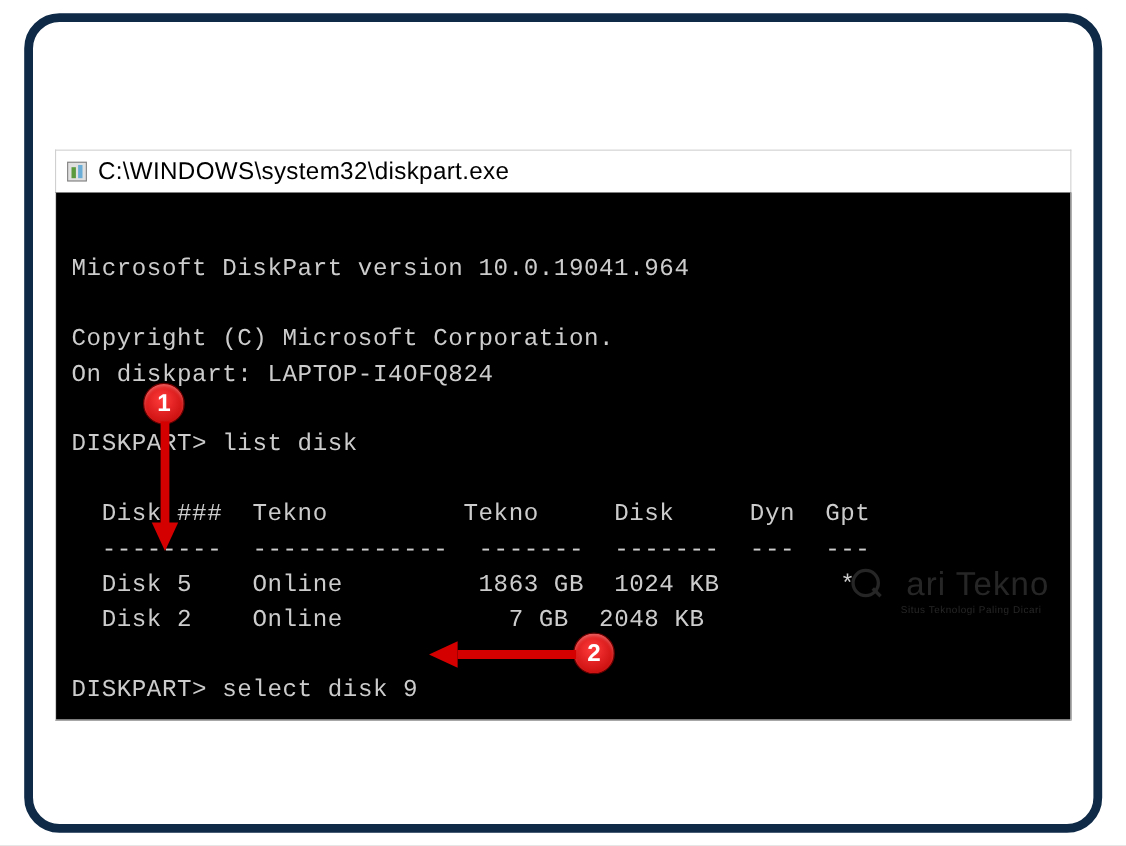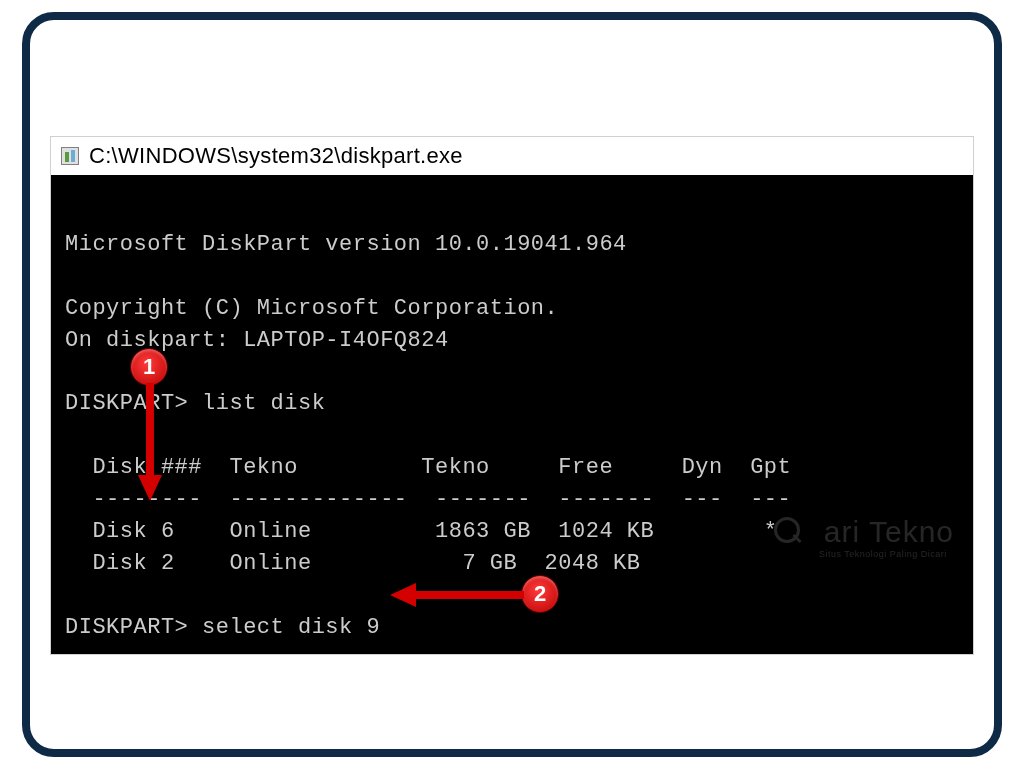--- a/index.html
+++ b/index.html
@@ -144,23 +144,23 @@
     </div>
 
     <div class="terminal">
 <span>Microsoft DiskPart version 10.0.19041.964</span>
 
 <span>Copyright (C) Microsoft Corporation.</span>
 <span>On diskpart: LAPTOP-I4OFQ824</span>
 
 <span>DISKPART&gt;</span> <span>list disk</span>
 
-  <span>Disk ###</span>  <span>Tekno</span>         <span>Tekno</span>     <span>Free</span>     <span>Dyn</span>  <span>Gpt</span>
+  <span>Disk ###</span>  <span>Tekno</span>         <span>Tekno</span>     <span>Disk</span>     <span>Dyn</span>  <span>Gpt</span>
   <span>--------</span>  <span>-------------</span>  <span>-------</span>  <span>-------</span>  <span>---</span>  <span>---</span>
-  <span>Disk 6</span>    <span>Online</span>         <span>1863 GB</span>  <span>1024 KB</span>        <span>*</span>
+  <span>Disk 5</span>    <span>Online</span>         <span>1863 GB</span>  <span>1024 KB</span>        <span>*</span>
   <span>Disk 2</span>    <span>Online</span>           <span>7 GB</span>  <span>2048 KB</span>
 
 <span>DISKPART&gt;</span> <span>select disk 9</span>
 </div>
 
   </div>
 
   <div class="badge" style="top:328px; left:100px;">
     <span>1</span>
   </div>

